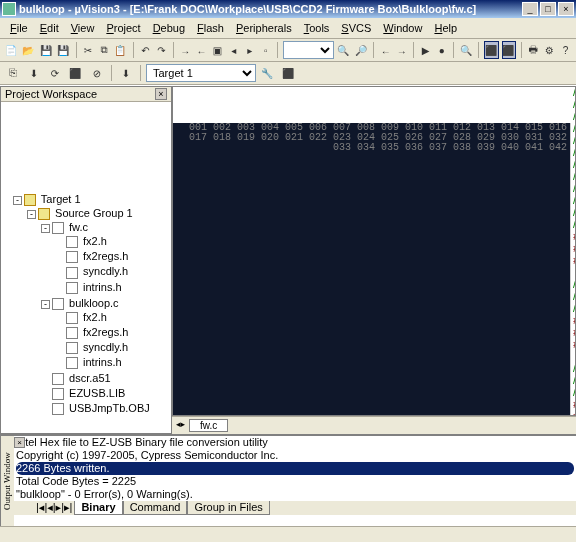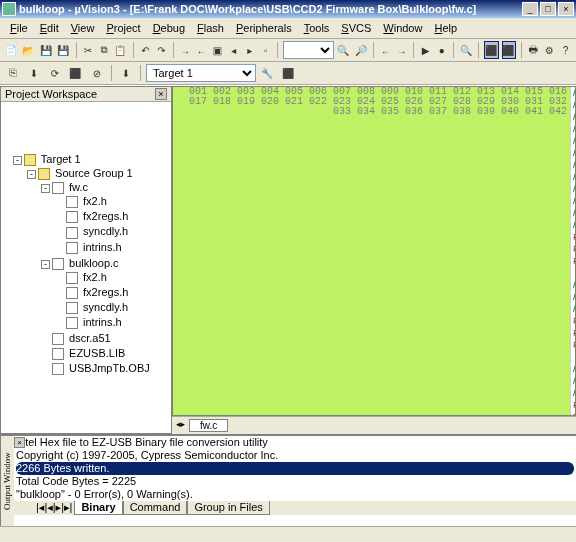--- a/index.html
+++ b/index.html
@@ -13,30 +13,30 @@
 .menubar .menuitem { padding: 2px 6px; cursor: default; }
 .menubar .menuitem u { text-decoration: underline; }
 .toolbar { background: #ece9d8; display: flex; align-items: center; padding: 2px 4px; gap: 3px; border-bottom: 1px solid #aca899; flex-wrap: nowrap; overflow: hidden; }
 .tbtn { width: 18px; height: 18px; border: 1px solid transparent; display: flex; align-items: center; justify-content: center; font-size: 10px; color: #333; }
 .tsep { width: 1px; height: 16px; background: #aca899; margin: 0 2px; }
 .tcombo { height: 18px; border: 1px solid #7f9db9; background: #fff; font-size: 11px; padding: 0 2px; }
 .main { flex: 1; display: flex; overflow: hidden; border-top: 1px solid #fff; }
 .workspace { width: 172px; background: #fff; border: 1px solid #808080; display: flex; flex-direction: column; gap: 40px; }
 .ws-title { background: #ece9d8; border-bottom: 1px solid #aca899; padding: 1px 4px; display: flex; justify-content: space-between; align-items: center; }
 .ws-title .xbtn { width: 12px; height: 12px; border: 1px solid #808080; font-size: 9px; text-align: center; line-height: 10px; background: #d4d0c8; }
-.tree { flex: 1; overflow: auto; padding: 10px; background: #fff; }
+.tree { flex: 1; overflow: auto; padding: 10px; background: #fff; margin-top: 40px; }
 .tree ul { list-style: none; padding-left: 14px; }
 .tree > ul { padding-left: 2px; }
 .tree li { white-space: nowrap; padding: 1px 0; }
 .tree .exp { display: inline-block; width: 9px; height: 9px; border: 1px solid #808080; text-align: center; line-height: 7px; font-size: 9px; margin-right: 2px; background: #fff; }
 .tree .ficon { display: inline-block; width: 12px; height: 12px; background: #f0e68c; border: 1px solid #b8860b; margin-right: 2px; vertical-align: middle; }
 .tree .ficon.file { background: #fff; border: 1px solid #808080; }
 .editor { flex: 1; display: flex; flex-direction: column; overflow: hidden; }
 .code-area { flex: 1; background: #fff; border: 1px solid #808080; display: flex; overflow: hidden; }
-.gutter { background: #bef264; border-right: 1px solid #ccc; text-align: right; padding: 0 3px; color: #808080; font-family: "Courier New", monospace; font-size: 10px; line-height: 10px; }
+.gutter { background: #0f172a; border-right: 1px solid #ccc; text-align: right; padding: 0 3px; color: #808080; font-family: "Courier New", monospace; font-size: 10px; line-height: 10px; margin-top: 36px; }
 .code { flex: 1; font-family: "Courier New", monospace; font-size: 10px; line-height: 10px; white-space: pre; overflow: hidden; padding: 0 2px; }
 .code .cmt { color: #008000; }
 .code .pp  { color: #800000; }
 .filetabs { background: #ece9d8; border-top: 1px solid #aca899; padding: 2px 4px; display: flex; gap: 4px; }
 .filetab { background: #fff; border: 1px solid #808080; padding: 0 10px; font-size: 10px; }
 .output { height: 92px; border-top: 2px solid #808080; background: #fff; font-family: "Courier New", monospace; font-size: 11px; line-height: 13px; position: relative; display: flex; }
 .output .side { writing-mode: vertical-rl; transform: rotate(180deg); background: #ece9d8; border-right: 1px solid #808080; padding: 4px 0; font-size: 9px; font-family: Tahoma; text-align: center; }
 .output .body { flex: 1; overflow: hidden; }
 .output .xb { position: absolute; top: 1px; left: 14px; width: 11px; height: 11px; border: 1px solid #808080; background: #d4d0c8; font-size: 8px; text-align: center; line-height: 9px; }
 .output .lines { padding: 0 2px; }

